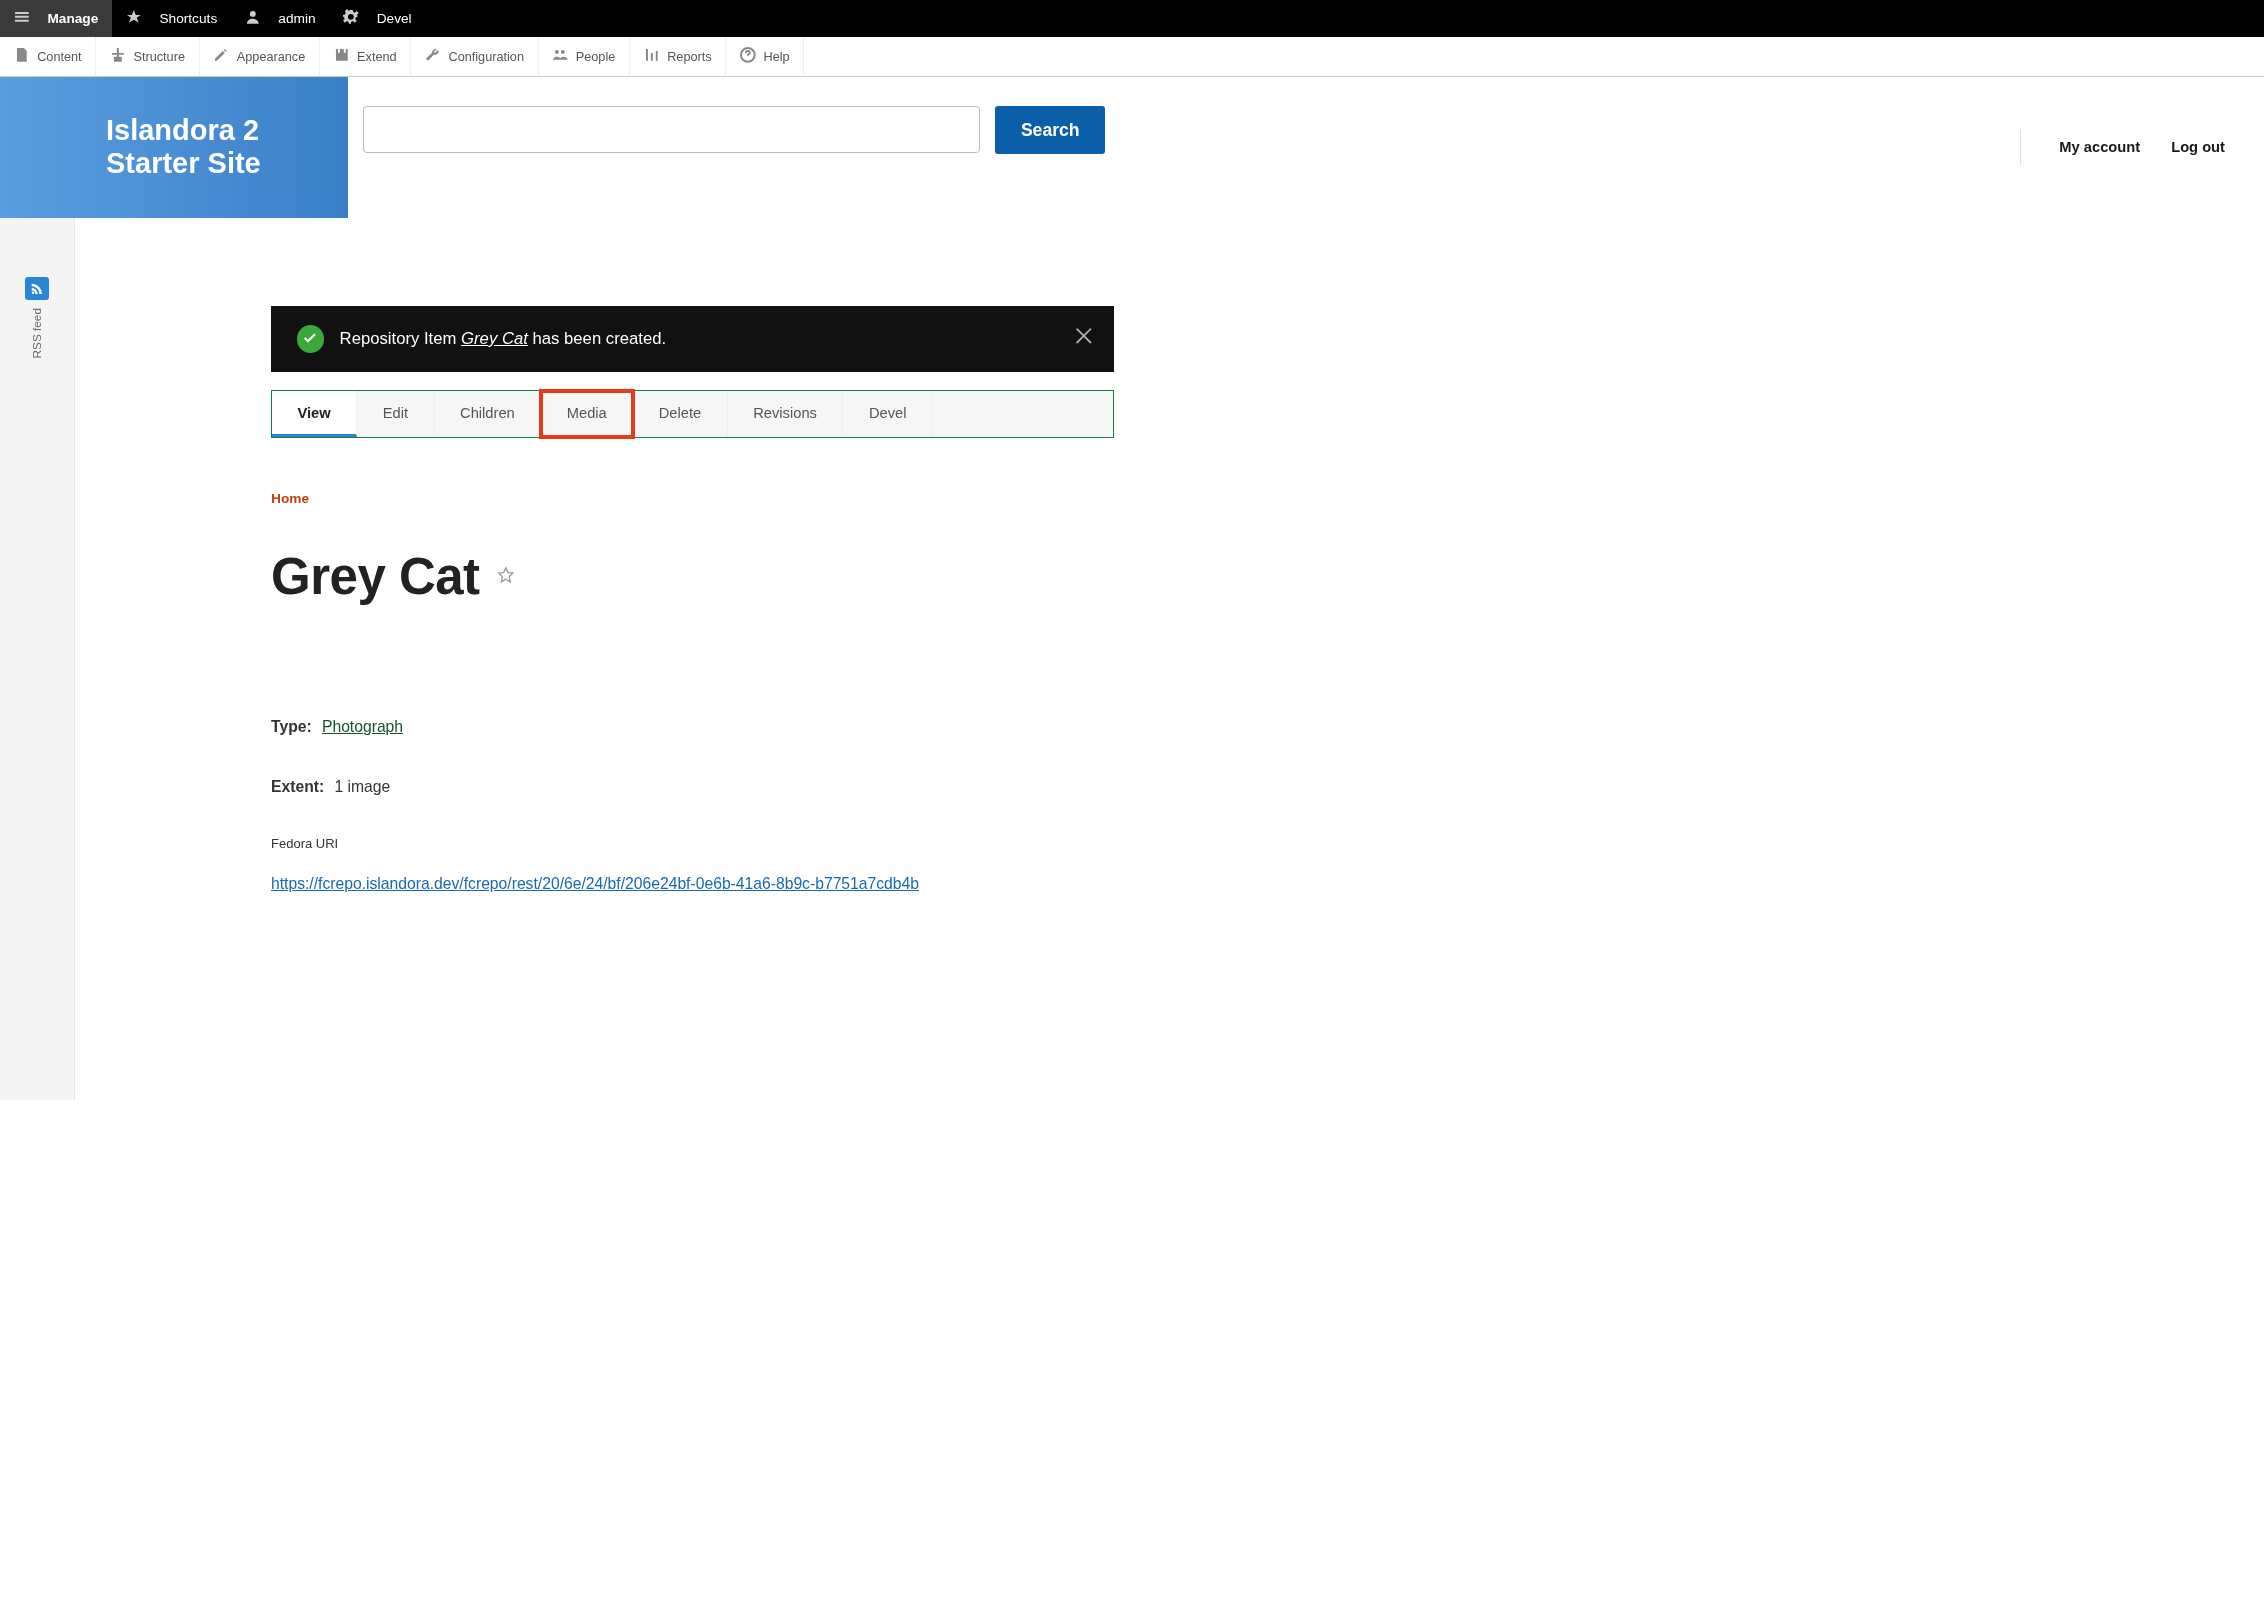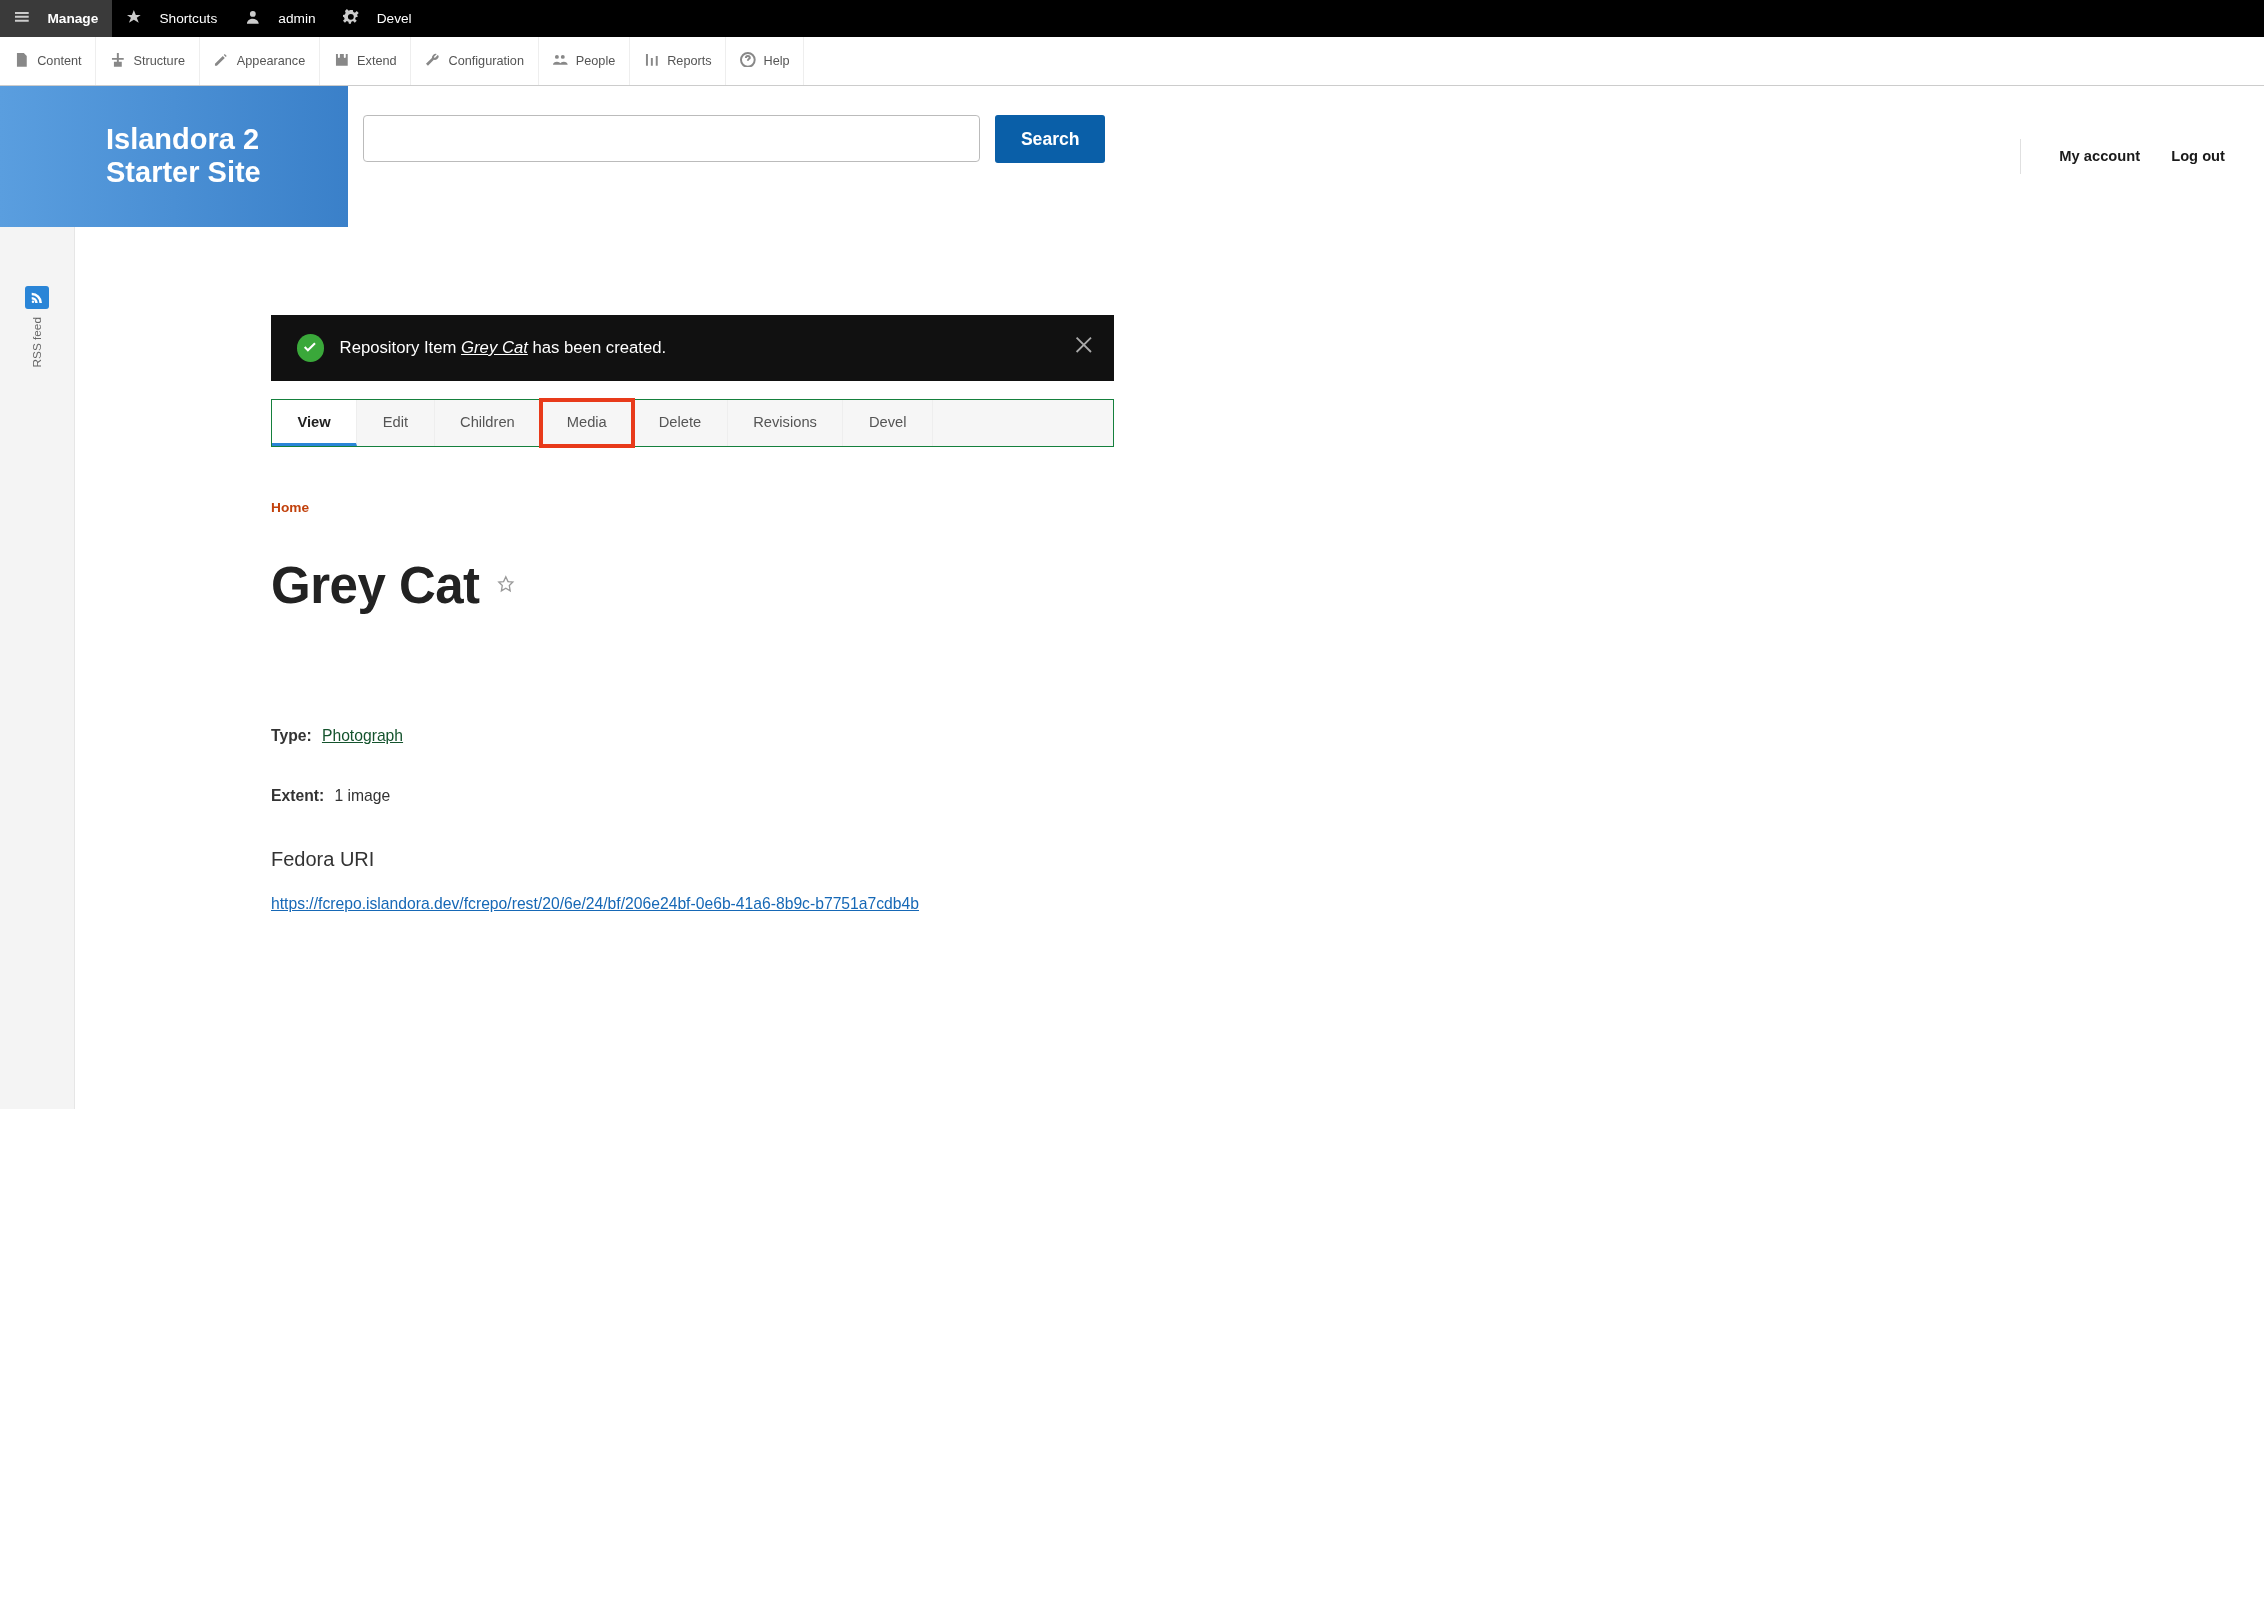--- a/index.html
+++ b/index.html
@@ -5,21 +5,21 @@
 * { box-sizing: border-box; margin: 0; padding: 0; }
 body { font-family: -apple-system, BlinkMacSystemFont, "Segoe UI", Helvetica, Arial, sans-serif; background: #fff; color: #333; }
 
 
 .topbar { background: #000; color: #fff; display: flex; align-items: center; height: 37px; font-size: 13.7px; }
 .topbar-item { display: flex; align-items: center; gap: 18px; padding: 0 13.7px; height: 100%; cursor: pointer; }
 .topbar-item.manage { background: #3a3a3a; font-weight: 600; }
 .topbar-item svg { width: 15.7px; height: 15.7px; fill: #ccc; }
 
 
-.secondbar { background: #fff; border-bottom: 1px solid #ccc; display: flex; height: 49px; font-size: 12.7px; color: #555; }
+.secondbar { background: #fff; border-bottom: 1px solid #ccc; display: flex; height: 40px; font-size: 12.7px; color: #555; }
 .secondbar-item { display: flex; align-items: center; gap: 7.8px; padding: 0 13.7px; height: 100%; cursor: pointer; border-right: 1px solid #eee; }
 .secondbar-item.active { background: #fff; border-top: 0; }
 .secondbar-item svg { width: 15.7px; height: 15.7px; fill: #888; }
 
 
 .header-row { display: flex; align-items: stretch; border-bottom: 0; }
 .sitebrand { background: #4a90d9; background: linear-gradient(to right, #5a9edf, #3a80c9); color: #fff; width: 348px; padding: 37px 29px 37px 106px; font-size: 29px; font-weight: 700; line-height: 1.15; }
 .search-area { flex: 1; padding: 29px 29px 29px 14.7px; display: flex; flex-direction: row; gap: 15.7px; align-items: flex-start; }
 .search-input { width: 617px; max-width: 100%; height: 47px; border: 1px solid #bbb; border-radius: 3.9px; padding: 0 11.8px; font-size: 15.7px; }
 .search-btn { background: #0a5fa8; color: #fff; border: none; padding: 13.7px 25.5px; font-size: 17.6px; font-weight: 600; border-radius: 2.9px; cursor: pointer; }
@@ -60,21 +60,21 @@
 .page-title { font-size: 51px; font-weight: 800; color: #222; letter-spacing: -0.5px; }
 .star-icon { color: #bbb; cursor: pointer; }
 .star-icon svg { width: 17.6px; height: 17.6px; fill: none; stroke: #999; stroke-width: 1.5; }
 
 
 .fields { margin-top: 108px; font-size: 15.7px; line-height: 1.6; }
 .field { margin-bottom: 35px; }
 .field-label { font-weight: 700; display: inline; }
 .field-value { display: inline; margin-left: 5.9px; }
 .field-value a { color: #14532d; text-decoration: underline; cursor: pointer; }
-.field-block-label { font-size: 20px; color: #333; margin-bottom: 15.7px; }
+.field-block-label { font-size: 13px; color: #333; margin-bottom: 15.7px; }
 .uri-link { color: #1668b6; text-decoration: underline; font-size: 15.7px; cursor: pointer; word-break: break-all; }
 </style>
 </head>
 <body>
 
 <div class="topbar">
   <div class="topbar-item manage">
     <span><svg viewBox="0 0 16 16">
           <path d="M1 3h14v2H1zm0 4h14v2H1zm0 4h14v2H1z"></path>
         </svg></span>

